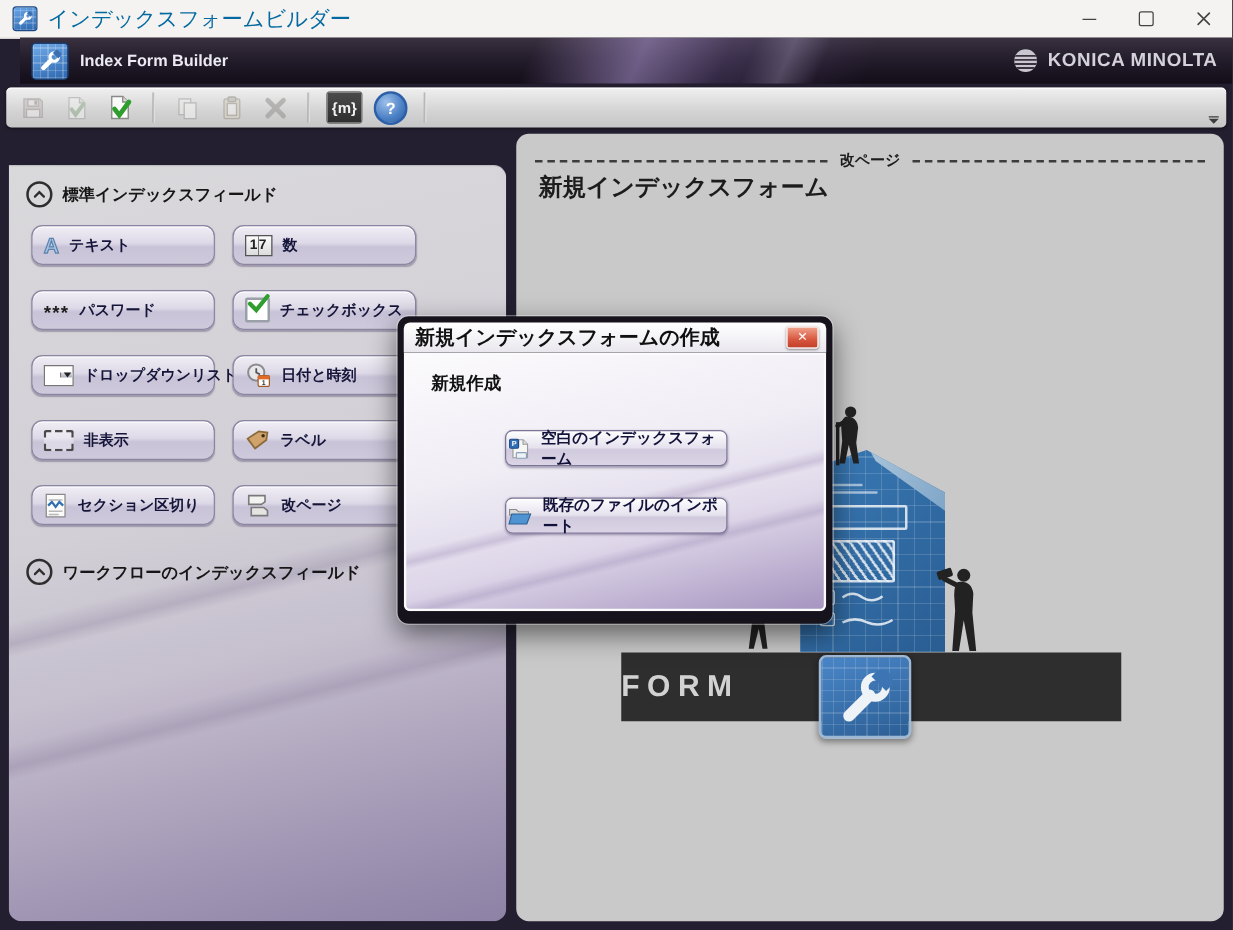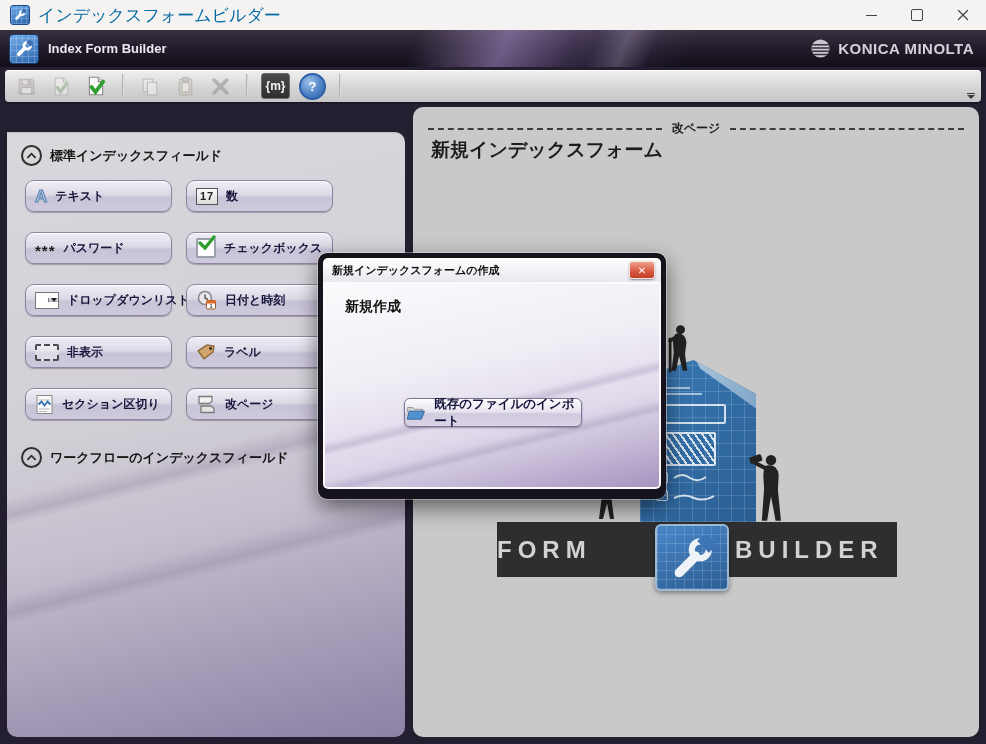--- a/index.html
+++ b/index.html
@@ -14,21 +14,21 @@
                background-image:repeating-linear-gradient(0deg,rgba(255,255,255,.18) 0 1px,transparent 1px 5px),
                                 repeating-linear-gradient(90deg,rgba(255,255,255,.18) 0 1px,transparent 1px 5px),
                                 linear-gradient(160deg,#6aa7e8,#2c66ae);}
   .titlebar-text{font-size:17px;color:#0369a1;}
   .win-controls{position:absolute;right:0;top:0;height:30px;display:flex;}
   .win-btn{width:46px;height:30px;display:flex;align-items:center;justify-content:center;color:#444;}
   .glyph-min{width:11px;border-top:1.3px solid #444;}
   .glyph-max{width:10px;height:10px;border:1.3px solid #444;border-radius:2px;}
 
   
-  .header{position:absolute;top:30px;left:0;right:0;height:37px;
+  .header{position:absolute;top:30px;left:16px;right:0;height:37px;
           background:linear-gradient(180deg,#39313f 0%,#241d2c 45%,#120d18 100%);overflow:hidden;padding-left:28px;}
   .header::after{content:"";position:absolute;inset:0;
           background:linear-gradient(113deg,transparent 42%,rgba(173,148,210,.55) 51%,rgba(120,98,160,.30) 58%,transparent 70%),
                      linear-gradient(113deg,transparent 60%,rgba(220,210,235,.25) 63%,transparent 66%);}
   .app-tile-lg{position:absolute;left:9px;top:4px;width:28px;height:28px;border-radius:4px;border:1px solid #163e72;
                background-image:repeating-linear-gradient(0deg,rgba(255,255,255,.2) 0 1px,transparent 1px 6px),
                                 repeating-linear-gradient(90deg,rgba(255,255,255,.2) 0 1px,transparent 1px 6px),
                                 linear-gradient(160deg,#71abe9,#2c66ae);
                display:flex;align-items:center;justify-content:center;z-index:2;}
   .header-name{position:absolute;left:48px;top:0;height:37px;display:flex;align-items:center;
@@ -128,21 +128,21 @@
           linear-gradient(160deg,#4a86c8,#2b5e94);
         display:flex;align-items:center;justify-content:center;box-shadow:0 2px 5px rgba(0,0,0,.4);}
   .silhouette{position:absolute;}
 
   
   .dialog{position:absolute;left:318px;top:253px;width:348px;height:246px;z-index:20;
           background:#17131d;border-radius:9px;padding:5px;box-sizing:border-box;
           outline:1px solid rgba(255,255,255,.35);box-shadow:0 8px 22px rgba(0,0,0,.55);}
   .dlg-titlebar{height:24px;border-radius:5px 5px 0 0;background:linear-gradient(#ffffff,#e9e7ee);
           display:flex;align-items:center;padding:0 6px 0 9px;}
-  .dlg-title{flex:1;font-size:11px;font-weight:bold;color:#101010;}
+  .dlg-title{flex:1;font-size:16px;font-weight:bold;color:#101010;}
   .dlg-close{width:24px;height:16px;border-radius:3px;border:1px solid #f3e4e0;
           background:linear-gradient(#f0a18c,#d8573f 60%,#c2402a);color:#fff;font-size:10px;font-weight:bold;
           display:flex;align-items:center;justify-content:center;box-shadow:0 1px 2px rgba(0,0,0,.4);cursor:pointer;}
   .dlg-body{position:relative;height:207px;border-radius:0 0 5px 5px;box-shadow:inset 0 0 0 2px #fbfafc;
           background-image:
             linear-gradient(-14deg,transparent 26%,rgba(90,65,130,.16) 28%,transparent 31%,transparent 40%,rgba(90,65,130,.18) 42%,transparent 45%),
             linear-gradient(-14deg,rgba(96,72,134,.30) 0%,rgba(96,72,134,0) 34%),
             linear-gradient(168deg,#fbfafc 0%,#f0edf5 40%,#d8cfe5 78%,#c3b5d8 100%);}
   .dlg-heading{position:absolute;left:22px;top:16px;font-size:14px;font-weight:bold;color:#111;}
   .dlg-btn{position:absolute;left:81px;width:176px;height:27px;border-radius:6px;border:1px solid #7d7596;
@@ -398,40 +398,49 @@
       <rect x="1" y="3" width="8" height="4.6" rx="1" fill="#222" transform="rotate(-18 5 5)"></rect>
     </svg>
 
     <svg class="silhouette" style="left:182px;top:388px;" width="22" height="28" viewBox="0 0 22 28">
       <path d="M7 0 l-3 24 h4 l4 -16 3 16 h4 L16 0 z" fill="#222"></path>
     </svg>
 
     <div class="banner">
       <span class="banner-word">FORM</span>
       <span class="banner-gap"></span>
-      <span class="banner-word">BUILDER</span>
     </div>
 
     <div class="wrench-tile">
       <svg width="44" height="44" viewBox="0 0 24 24">
         <line x1="5" y1="20" x2="14" y2="11" stroke="#eef3f8" stroke-width="5" stroke-linecap="round"></line>
         <circle cx="16.5" cy="7.5" r="4.6" fill="none" stroke="#eef3f8" stroke-width="3.4"></circle>
         <rect x="16" y="0.5" width="9" height="6.5" fill="#3c74b4" transform="rotate(45 20.5 3.5)"></rect>
       </svg>
     </div>
   </div>
 
   <div class="dialog">
     <div class="dlg-titlebar">
       <span class="dlg-title">新規インデックスフォームの作成</span>
       <span class="dlg-close">✕</span>
     </div>
     <div class="dlg-body">
       <div class="dlg-heading">新規作成</div>
 
+      <div class="dlg-btn dlg-btn-1">
+        <svg width="22" height="20" viewBox="0 0 22 20">
+          <path d="M6 2 h9 l4 4 v12 h-13 z" fill="#f6f6f4" stroke="#9a9a9a"></path>
+          <path d="M15 2 v4 h4" fill="#ddd" stroke="#9a9a9a"></path>
+          <rect x="3" y="1.5" width="8" height="8" rx="1" fill="#2f6fb5" stroke="#1d4a85"></rect>
+          <text x="7" y="8" font-size="6.5" font-weight="bold" fill="#fff" text-anchor="middle">P</text>
+          <rect x="9" y="13.5" width="9" height="5" rx="0.8" fill="#eef2f6" stroke="#8aa0b8"></rect>
+        </svg>
+        <span>空白のインデックスフォーム</span>
+      </div>
 
       <div class="dlg-btn dlg-btn-2">
         <svg width="24" height="19" viewBox="0 0 24 19">
           <path d="M3 4 h6 l2 2 h9 v3 h-17 z" fill="#d9d9d9" stroke="#8a8a8a"></path>
           <path d="M5 8 h17 l-3.5 9 h-16 z" fill="#4f93d2" stroke="#2c5f94"></path>
         </svg>
         <span>既存のファイルのインポート</span>
       </div>
     </div>
   </div>

